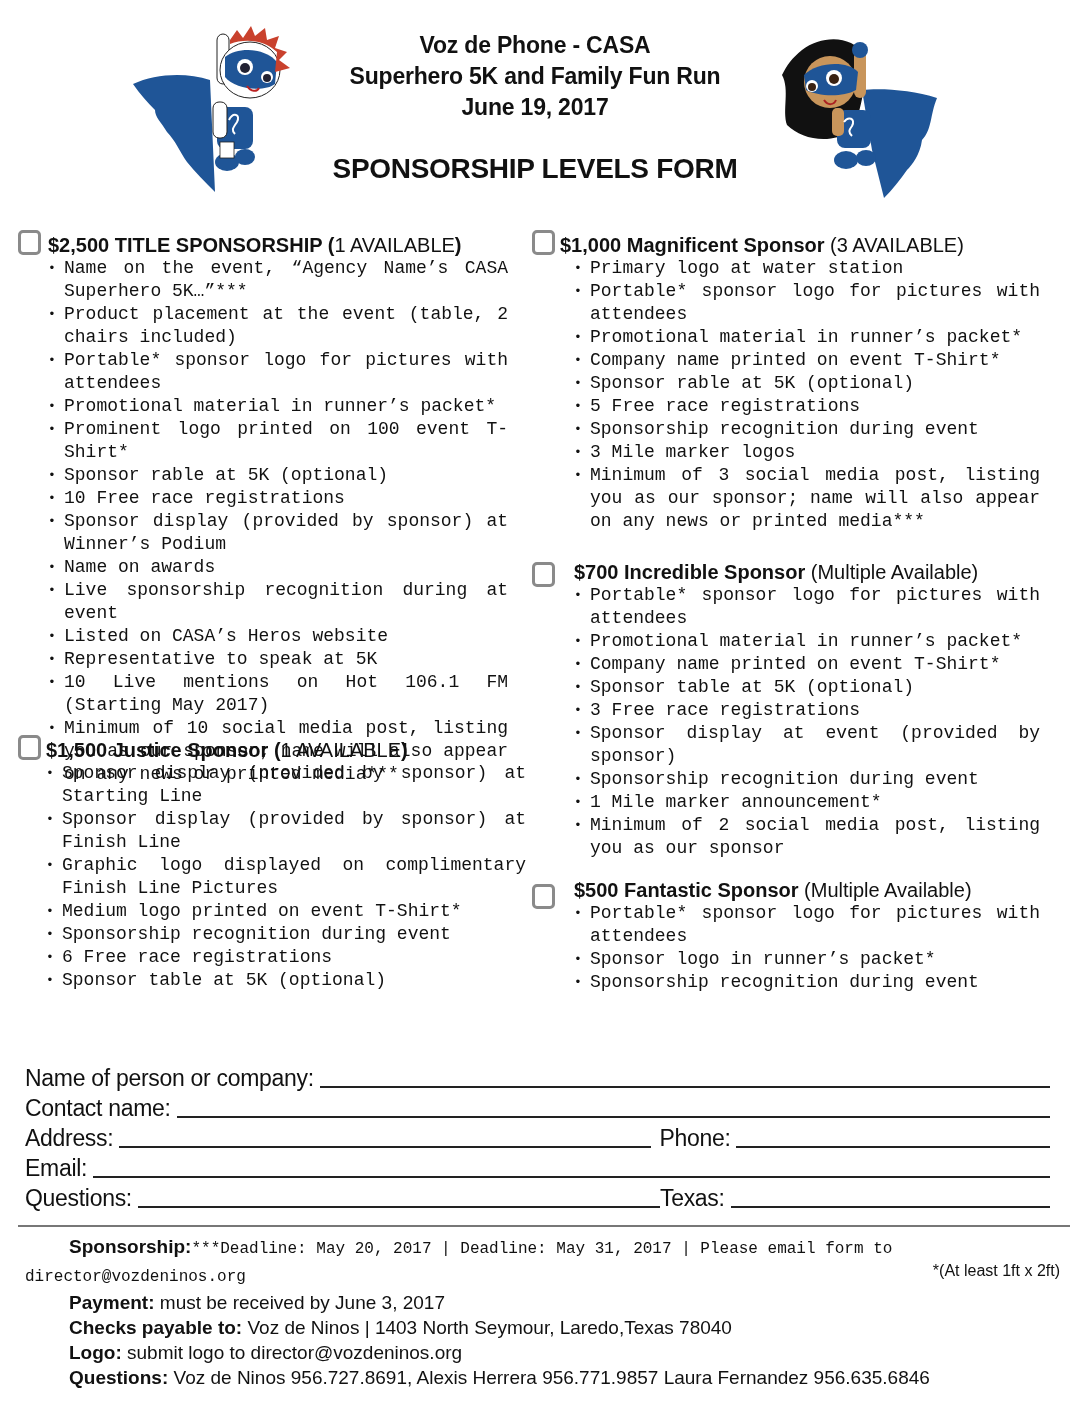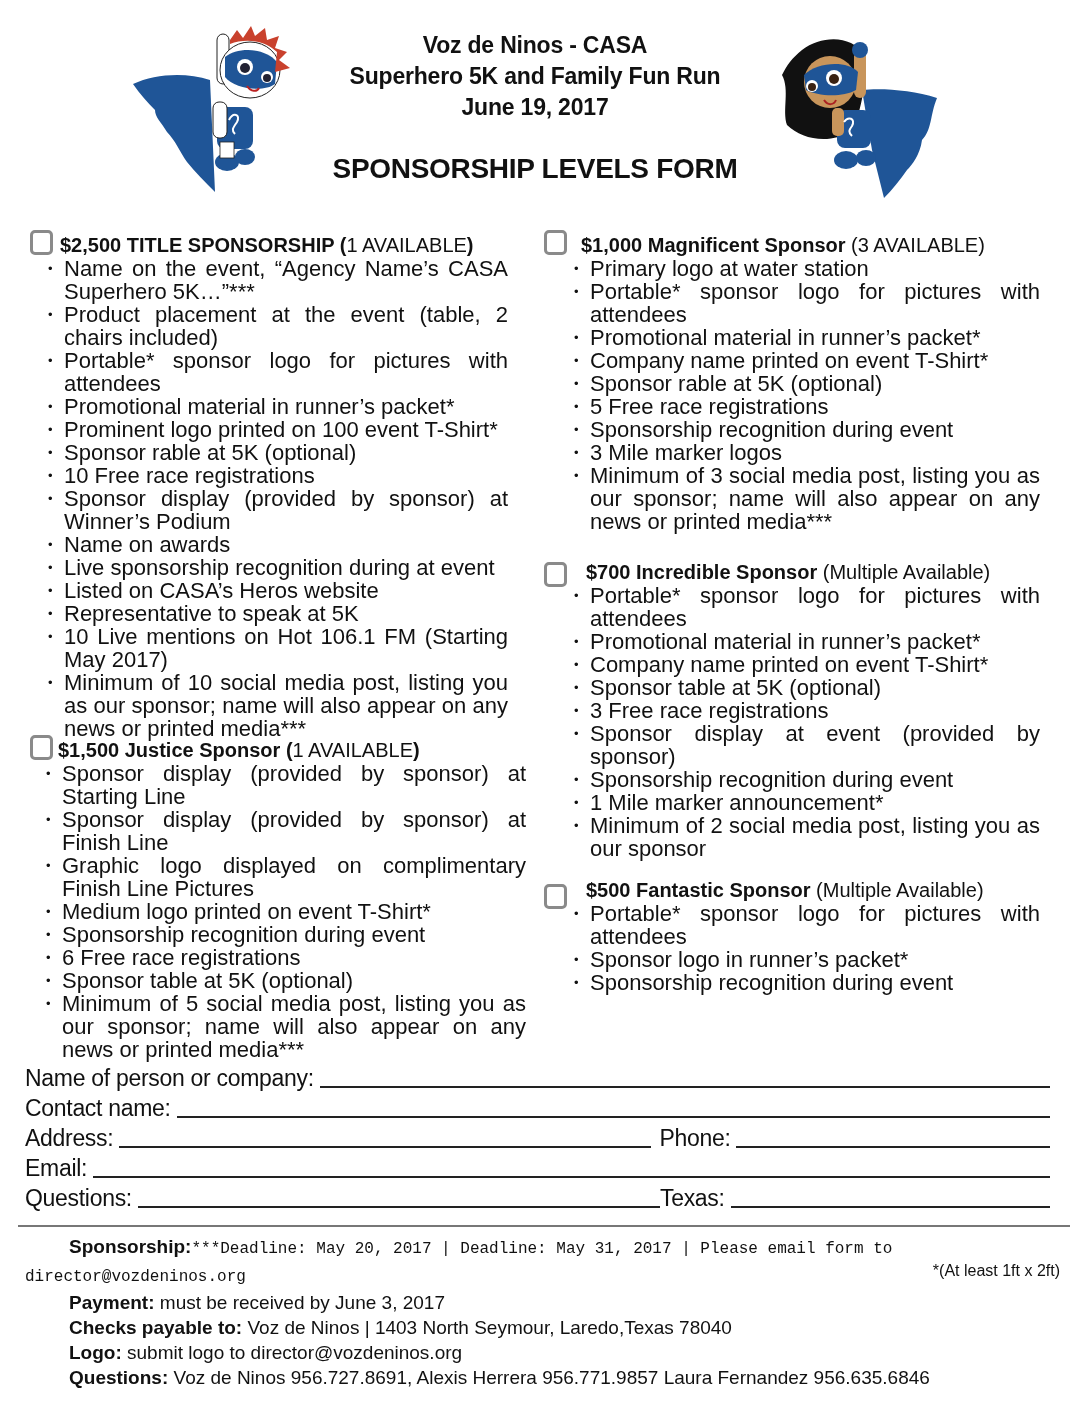--- a/index.html
+++ b/index.html
@@ -9,27 +9,27 @@
   .header { position: absolute; left: 0; top: 0; width: 1088px; height: 215px; }
   .title-block { position: absolute; left: 300px; width: 470px; top: 30px; text-align: center; }
   .title-line { font-size: 23px; line-height: 31px; font-weight: 700; letter-spacing: -0.2px; }
   .form-title { font-size: 28px; font-weight: 700; margin-top: 30px; letter-spacing: -0.3px; }
 
   .mascot { position: absolute; }
   .mascot.left { left: 125px; top: 22px; width: 180px; height: 180px; }
   .mascot.right { left: 772px; top: 30px; width: 170px; height: 172px; }
 
   .level { position: absolute; }
-  .level-head { position: relative; font-size: 20px; line-height: 24px; white-space: nowrap; margin-left: 12px; }
+  .level-head { position: relative; font-size: 20px; line-height: 24px; white-space: nowrap; }
   .level-head .name { font-weight: 700; }
   .checkbox { position: absolute; width: 17px; height: 19px; border: 3px solid #8a8a8a;
               border-radius: 5px; background: #fff; box-sizing: content-box; cursor: pointer; }
   ul.benefits { list-style: none; margin: 0; padding: 0; }
-  ul.benefits li { position: relative; font-size: 22px; line-height: 23px; padding-left: 18px;
-                   text-align: justify; }
+  ul.benefits li { position: relative; font-size: 18px; line-height: 23px; padding-left: 18px;
+                   text-align: justify; font-family: Liberation Mono, monospace; }
   ul.benefits li::before { content: "•"; position: absolute; left: 2px; top: 0; font-size: 13px; }
 
   .fields { position: absolute; left: 25px; top: 1062px; width: 1025px; text-align: center; }
   .frow { display: flex; align-items: flex-end; height: 30px; font-size: 23px; letter-spacing: -0.3px; }
   .flabel { white-space: nowrap; padding-right: 6px; }
   .fline { flex: 1; border-bottom: 2px solid #222; height: 20px; margin-bottom: 4px; cursor: text; }
   .fgap { width: 8px; }
 
   .divider { position: absolute; left: 18px; top: 1225px; width: 1052px; height: 2px; background: #777; }
 
@@ -65,21 +65,21 @@
 
       <path d="M105,18 L112,8 L118,16 L126,4 L130,14 L140,6 L142,18 L154,14 L150,26 L162,30 L154,38 L165,46 L150,50 L152,30 C140,18 120,16 105,22 Z" fill="#c9412d"></path>
 
       <path d="M122,64 C126,70 132,70 134,66" stroke="#b22" stroke-width="2" fill="none"></path>
 
       <path d="M104,98 C108,90 116,92 112,100 C108,106 106,108 110,112" stroke="#fff" stroke-width="2" fill="none"></path>
     </svg>
   </div>
 
   <div class="title-block">
-    <div class="title-line">Voz de Ninos - CASA</div>
+    <div class="title-line">Voz de Phone - CASA</div>
     <div class="title-line">Superhero 5K and Family Fun Run</div>
     <div class="title-line">June 19, 2017</div>
     <div class="form-title">SPONSORSHIP LEVELS FORM</div>
   </div>
 
   <div class="mascot right">
     <svg width="170" height="172" viewBox="0 0 170 172">
 
       <path d="M30,20 C50,5 80,5 92,25 C95,50 90,80 80,100 C60,115 30,110 15,95 C10,80 18,60 10,45 C15,35 20,28 30,20 Z" fill="#111"></path>
 
@@ -135,26 +135,25 @@
     <span class="name">$1,500 Justice Sponsor (</span><span>1 AVAILABLE</span><span class="name">)</span>
   </div>
   <ul class="benefits" style="margin-left:26px;">
     <li>Sponsor display (provided by sponsor) at Starting Line</li>
     <li>Sponsor display (provided by sponsor) at Finish Line</li>
     <li>Graphic logo displayed on complimentary Finish Line Pictures</li>
     <li>Medium logo printed on event T-Shirt*</li>
     <li>Sponsorship recognition during event</li>
     <li>6 Free race registrations</li>
     <li>Sponsor table at 5K (optional)</li>
-    <li>Minimum of 5 social media post, listing you as our sponsor; name will also appear on any news or printed media***</li>
   </ul>
 </div>
 
 <div class="level" style="left:532px; top:233px; width:508px;">
-  <div class="level-head" style="padding-left:37px;">
+  <div class="level-head" style="padding-left:28px;">
     <span class="checkbox" style="left:0; top:-3px;"></span>
     <span class="name">$1,000 Magnificent Sponsor</span><span> (3 AVAILABLE)</span>
   </div>
   <ul class="benefits" style="margin-left:40px;">
     <li>Primary logo at water station</li>
     <li>Portable* sponsor logo for pictures with attendees</li>
     <li>Promotional material in runner’s packet*</li>
     <li>Company name printed on event T-Shirt*</li>
     <li>Sponsor rable at 5K (optional)</li>
     <li>5 Free race registrations</li>

